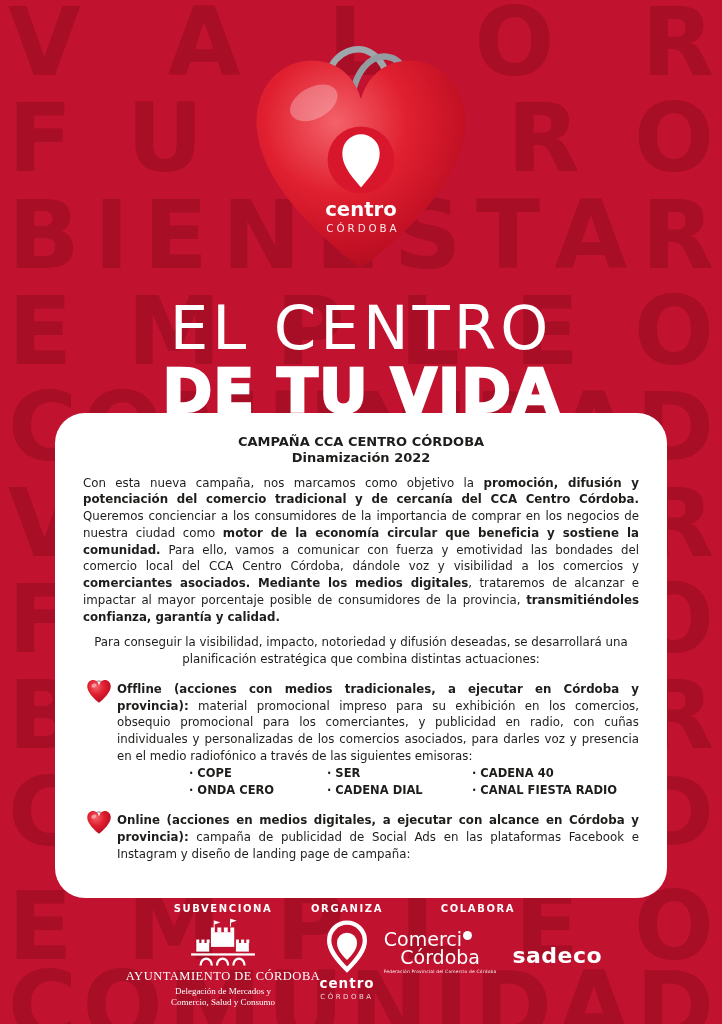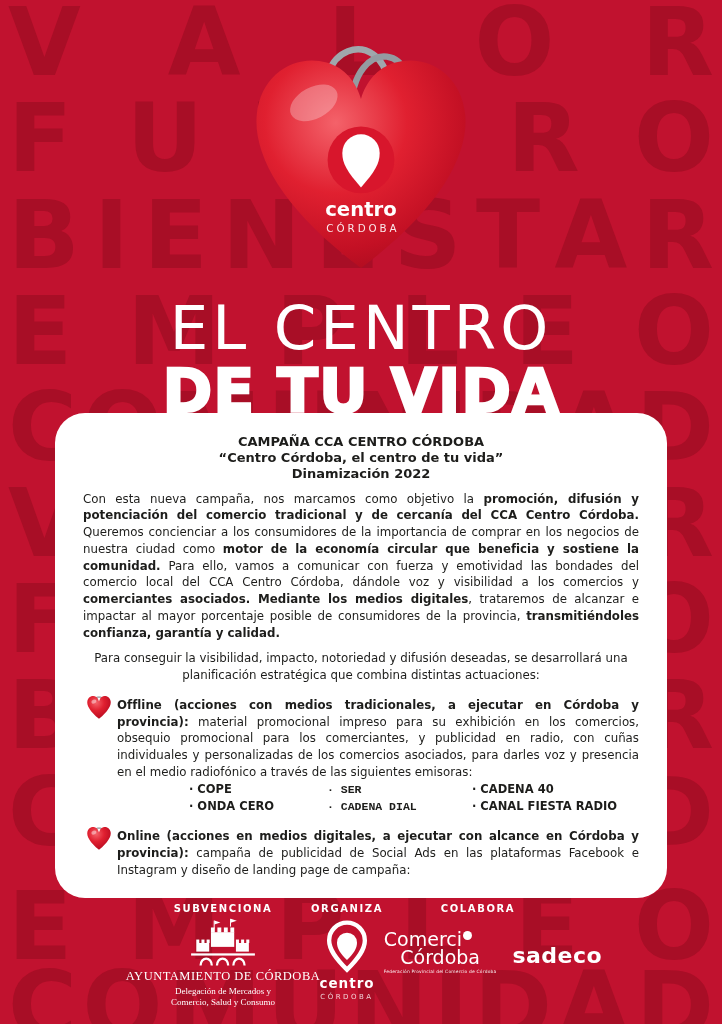--- a/index.html
+++ b/index.html
@@ -32,21 +32,21 @@
   .card{position:absolute;left:55px;top:413px;width:612px;height:485px;background:var(--white);
         border-radius:30px;z-index:3;padding:21px 28px 16px 28px;color:var(--ink);overflow:hidden;}
   .h-line{font-weight:bold;font-size:13px;line-height:1.22;text-align:center;}
   .para{font-size:11.8px;line-height:1.42;text-align:justify;margin-top:9px;}
   .para-center{font-size:11.8px;line-height:1.42;text-align:center;margin-top:9px;}
   .sb{font-weight:bold;}
   .bullet-block{position:relative;margin-top:13px;padding-left:34px;font-size:11.8px;line-height:1.42;text-align:justify;}
   .bullet-heart{position:absolute;left:2px;top:-4px;width:28px;height:28px;}
   .stations{display:flex;margin-left:72px;font-weight:bold;font-size:11.5px;line-height:1.5;}
   .st-col:nth-child(1){width:138px;}
-  .st-col:nth-child(2){width:145px;font-family:Liberation Mono, monospace;}
+  .st-col:nth-child(2){width:145px;}
 
   
   .footer{position:absolute;left:0;top:900px;right:0;height:124px;z-index:2;color:var(--white);}
   .f-label{font-size:10px;font-weight:bold;letter-spacing:1.6px;text-align:center;}
   .f-sub{position:absolute;left:118px;top:3px;width:210px;text-align:center;}
   .ayto-icon{margin:4px auto 0;display:block;}
   .ayto-name{font-family:"Liberation Serif",serif;font-size:12.5px;letter-spacing:.5px;margin-top:1px;white-space:nowrap;}
   .ayto-sub{font-family:"Liberation Serif",serif;font-size:9px;line-height:1.25;margin-top:2px;}
   .f-org{position:absolute;left:299px;top:3px;width:96px;text-align:center;}
   .pin-logo{margin:6px auto 0;display:block;}
@@ -206,21 +206,20 @@
   </div>
 
   <div class="title">
     <div class="title-thin">EL CENTRO</div>
     <div class="title-bold">DE TU VIDA</div>
   </div>
 
   <div class="card">
     <div>
         <div class="h-line">CAMPAÑA CCA CENTRO CÓRDOBA</div>
-        <div class="h-line">“Centro Córdoba, el centro de tu vida”</div>
         <div class="h-line">Dinamización 2022</div>
       </div>
 
     <div class="para"><span>Con esta nueva campaña, nos marcamos como objetivo la </span><span class="sb">promoción, difusión y potenciación del comercio tradicional y de cercanía del CCA Centro Córdoba.</span><span> Queremos concienciar a los consumidores de la importancia de comprar en los negocios de nuestra ciudad como </span><span class="sb">motor de la economía circular que beneficia y sostiene la comunidad.</span><span> Para ello, vamos a comunicar con fuerza y emotividad las bondades del comercio local del CCA Centro Córdoba, dándole voz y visibilidad a los comercios y </span><span class="sb">comerciantes asociados. Mediante los medios digitales</span><span>, trataremos de alcanzar e impactar al mayor porcentaje posible de consumidores de la provincia, </span><span class="sb">transmitiéndoles confianza, garantía y calidad.</span></div>
 
     <div class="para-center">Para conseguir la visibilidad, impacto, notoriedad y difusión deseadas, se desarrollará una planificación estratégica que combina distintas actuaciones:</div>
 
     <div class="bullet-block">
       <svg class="bullet-heart">
           <use href="#mini-heart"></use>

